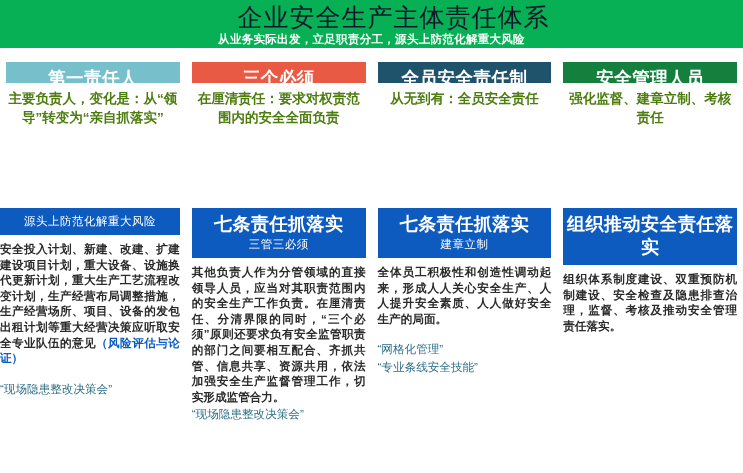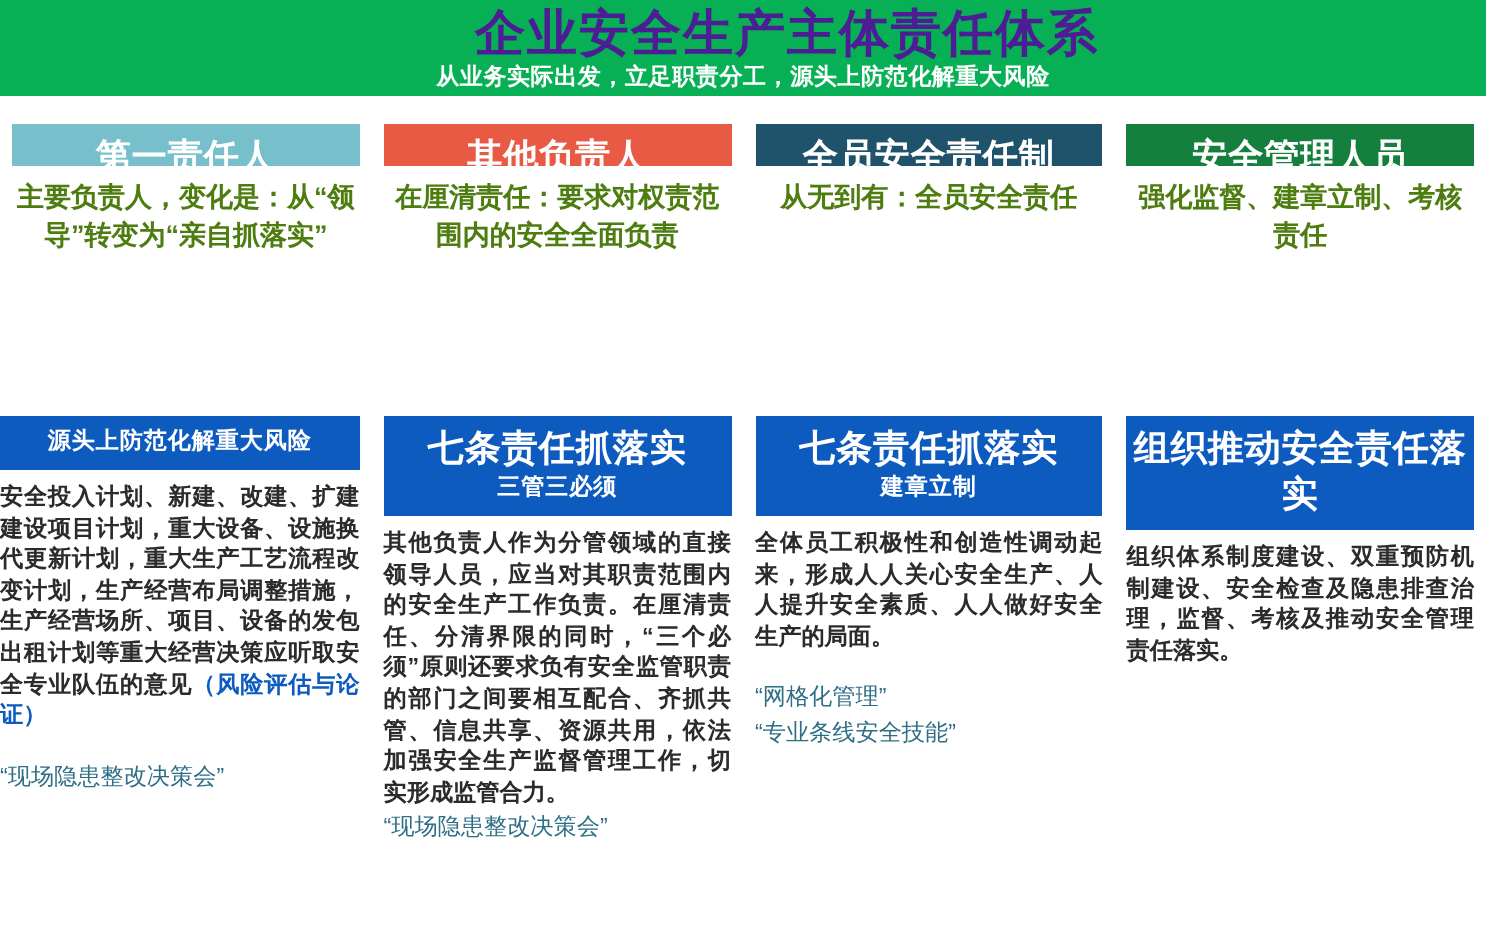--- a/index.html
+++ b/index.html
@@ -21,23 +21,23 @@
     left: 0;
     top: 0;
     width: 743px;
     height: 48px;
     background: #07b055;
     text-align: center;
     box-sizing: border-box;
     padding-top: 3px;
   }
   #banner-title {
-    color: #4c1d95;
+    color: #0f172a;
     font-size: 25px;
-    font-weight: bold;
+    font-weight: normal;
     letter-spacing: 1px;
     line-height: 29px;
     display: block;
     margin-left: 44px;
   }
   #banner-subtitle {
     color: #ffffff;
     font-size: 11.5px;
     font-weight: bold;
     line-height: 15px;
@@ -92,21 +92,21 @@
   .detail-head-title {
     display: block;
     font-size: 18px;
     font-weight: bold;
     line-height: 23px;
     letter-spacing: 0.5px;
   }
   .detail-head-sub {
     display: block;
     font-size: 11.5px;
-    font-weight: bold;
+    font-weight: normal;
     line-height: 16px;
     letter-spacing: 0.5px;
   }
   .detail-body {
     margin-top: 6px;
     color: #2b2b2b;
     font-size: 11.6px;
     line-height: 15.6px;
     font-weight: bold;
     text-align: justify;
@@ -135,21 +135,21 @@
 </div>
 
 <div class="row" id="row-roles">
 
   <div class="col role-col">
     <div class="role-chip" style="background: rgb(118, 191, 203);">第一责任人</div>
     <div class="role-desc">主要负责人，变化是：从“领导”转变为“亲自抓落实”</div>
   </div>
 
   <div class="col role-col">
-    <div class="role-chip" style="background: rgb(232, 90, 68);">其他负责人</div>
+    <div class="role-chip" style="background: rgb(232, 90, 68);">三个必须</div>
     <div class="role-desc">在厘清责任：要求对权责范围内的安全全面负责</div>
   </div>
 
   <div class="col role-col">
     <div class="role-chip" style="background: rgb(31, 82, 107);">全员安全责任制</div>
     <div class="role-desc">从无到有：全员安全责任</div>
   </div>
 
   <div class="col role-col">
     <div class="role-chip" style="background: #15803d;">安全管理人员</div>

